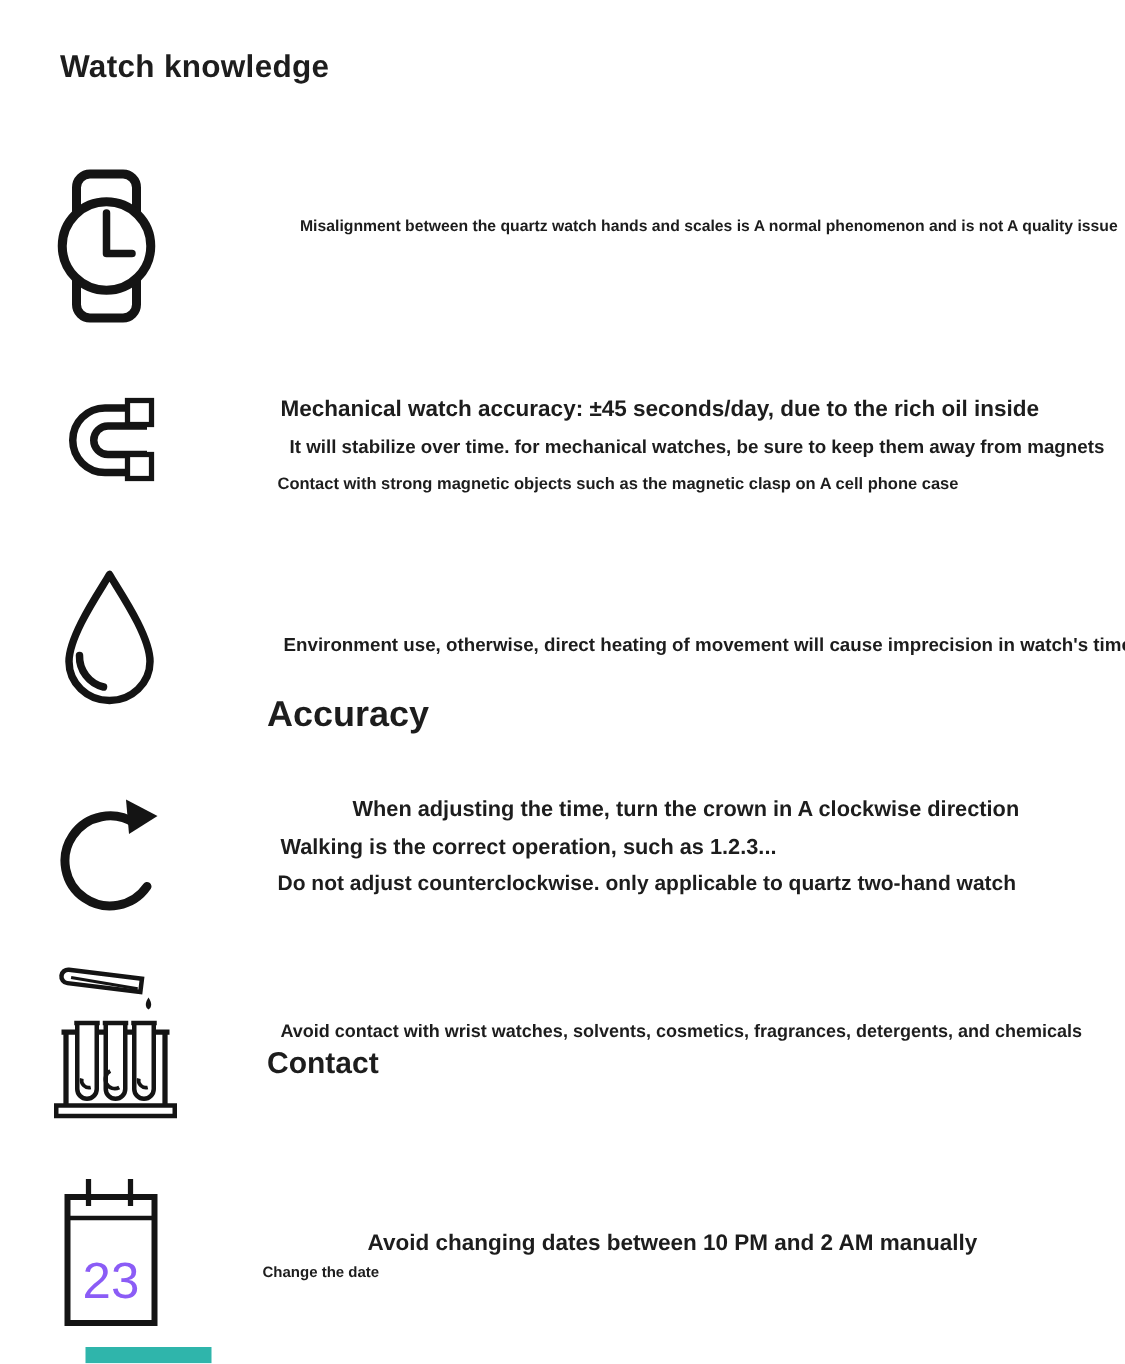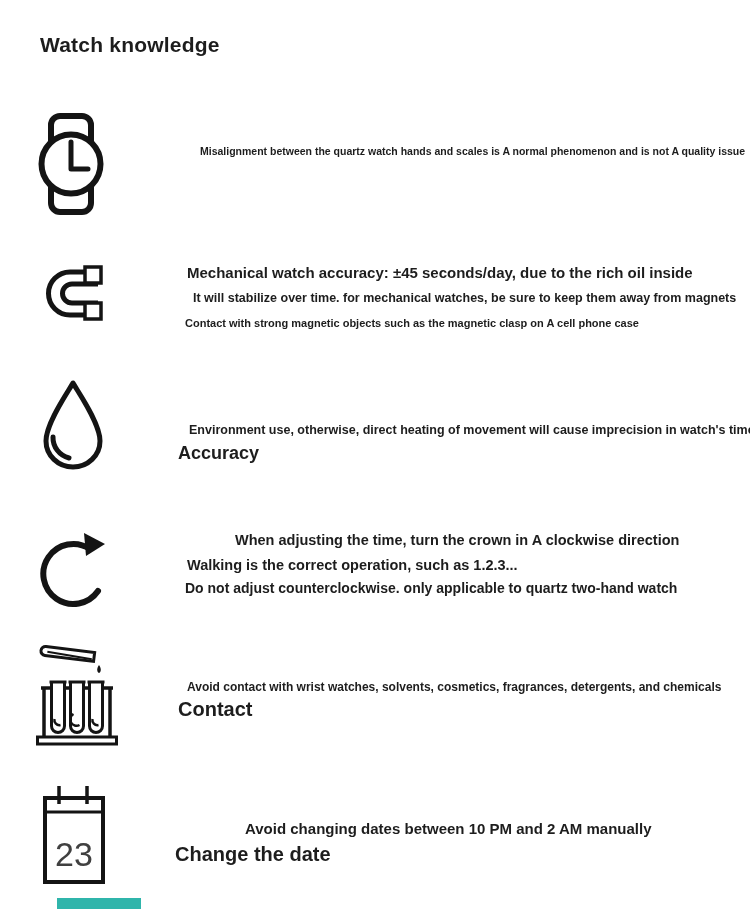--- a/index.html
+++ b/index.html
@@ -16,36 +16,36 @@
   .s1l2{left:150px;top:160px;font-size:13.5px;}
   
   .s2-icon{left:40px;top:263px;width:66px;height:60px;}
   .s2l1{left:151px;top:264px;font-size:15px;}
   .s2l2{left:157px;top:291px;font-size:12.5px;}
   .s2l3{left:149px;top:317px;font-size:11px;}
   
   .s3-icon{left:40px;top:378px;width:66px;height:94px;}
   .s3l1{left:140px;top:401px;font-size:10.5px;}
   .s3l2{left:153px;top:423px;font-size:12.5px;}
-  .s3l3{left:142px;top:443px;font-size:18px;}
+  .s3l3{left:142px;top:463px;font-size:24px;}
   
   .s4-icon{left:40px;top:527px;width:72px;height:90px;}
   .s4l1{left:199px;top:532px;font-size:14.5px;}
   .s4l2{left:151px;top:557px;font-size:14.5px;}
   .s4l3{left:149px;top:580px;font-size:14px;}
   
   .s5-icon{left:36px;top:644px;width:82px;height:102px;}
   .s5l1{left:151px;top:680px;font-size:12px;}
   .s5l2{left:142px;top:698px;font-size:20px;}
   
   .s6-icon{left:42px;top:780px;width:64px;height:106px;}
   .cal-date{position:absolute;left:50px;top:835px;width:48px;text-align:center;
-            font-size:34px;font-weight:400;color:#404040;}
+            font-size:34px;font-weight:400;color:#8b5cf6;}
   .s6l1{left:209px;top:820px;font-size:15px;}
-  .s6l2{left:139px;top:843px;font-size:20px;}
+  .s6l2{left:139px;top:843px;font-size:10px;}
   
   .accent-bar{position:absolute;left:57px;top:898px;width:84px;height:11px;background:#2fb5ab;}
 </style>
 </head>
 <body>
 
 <div class="canvas">
 
   <div class="title">Watch knowledge</div>
 

